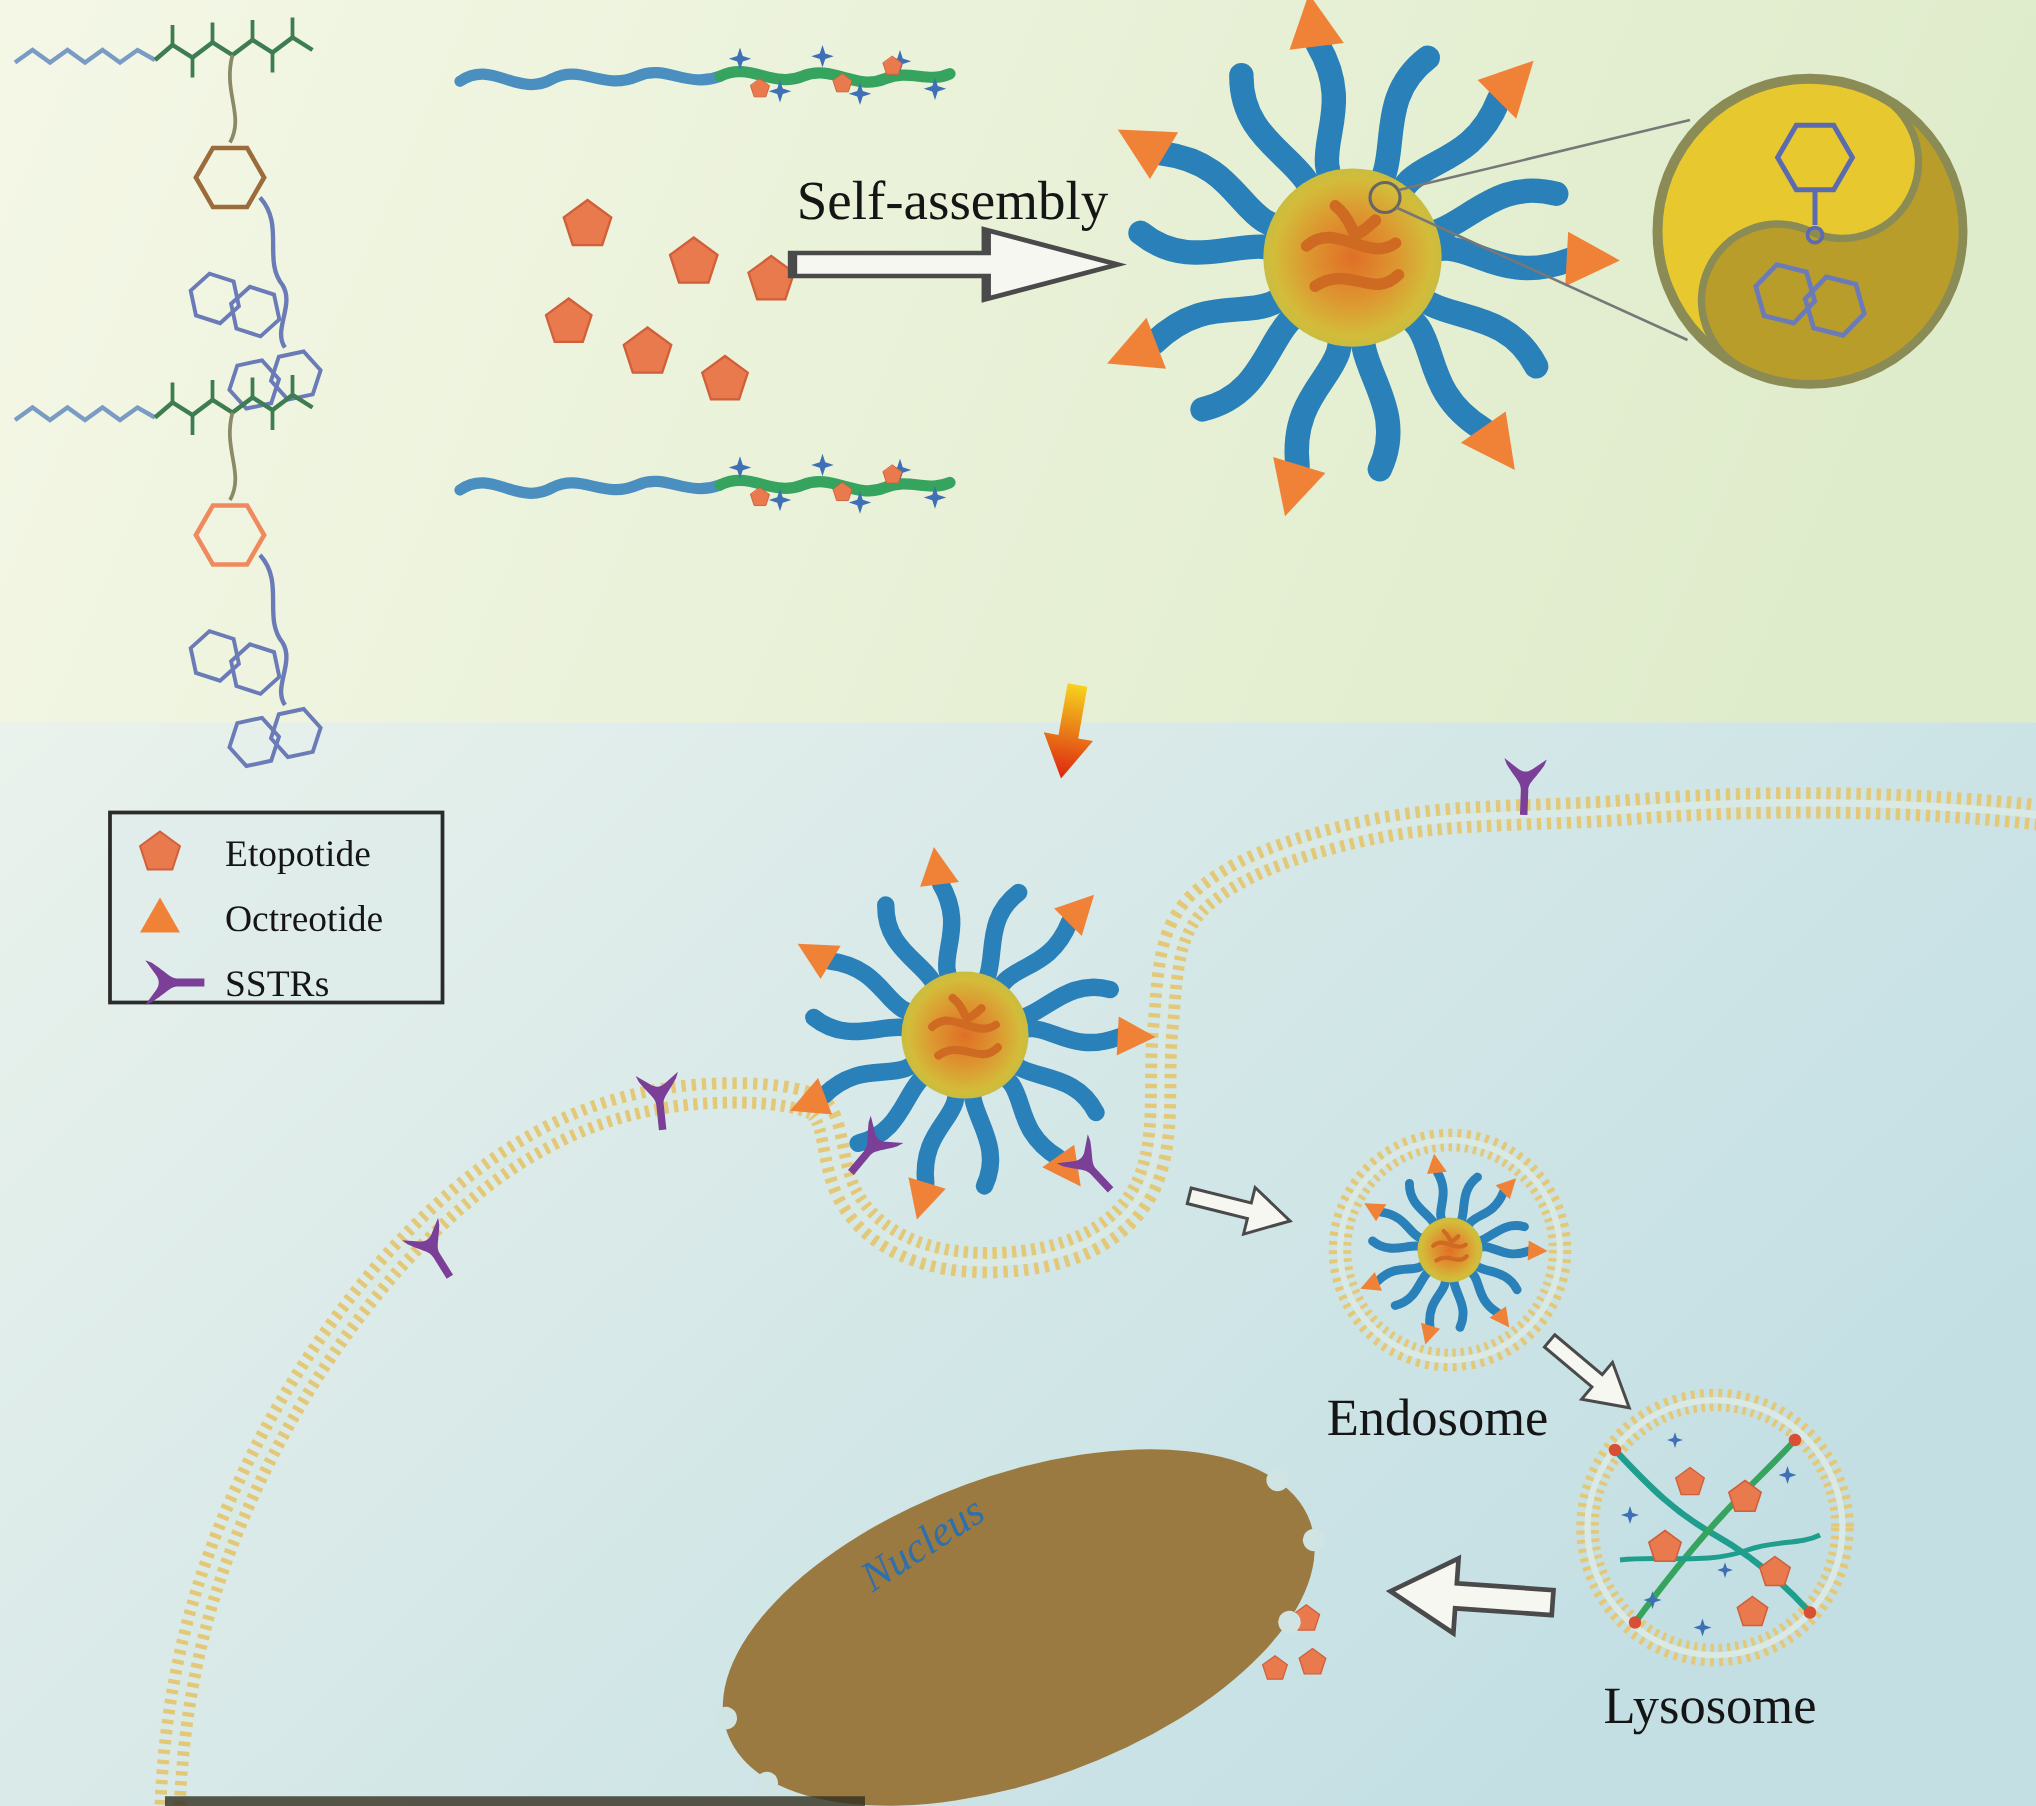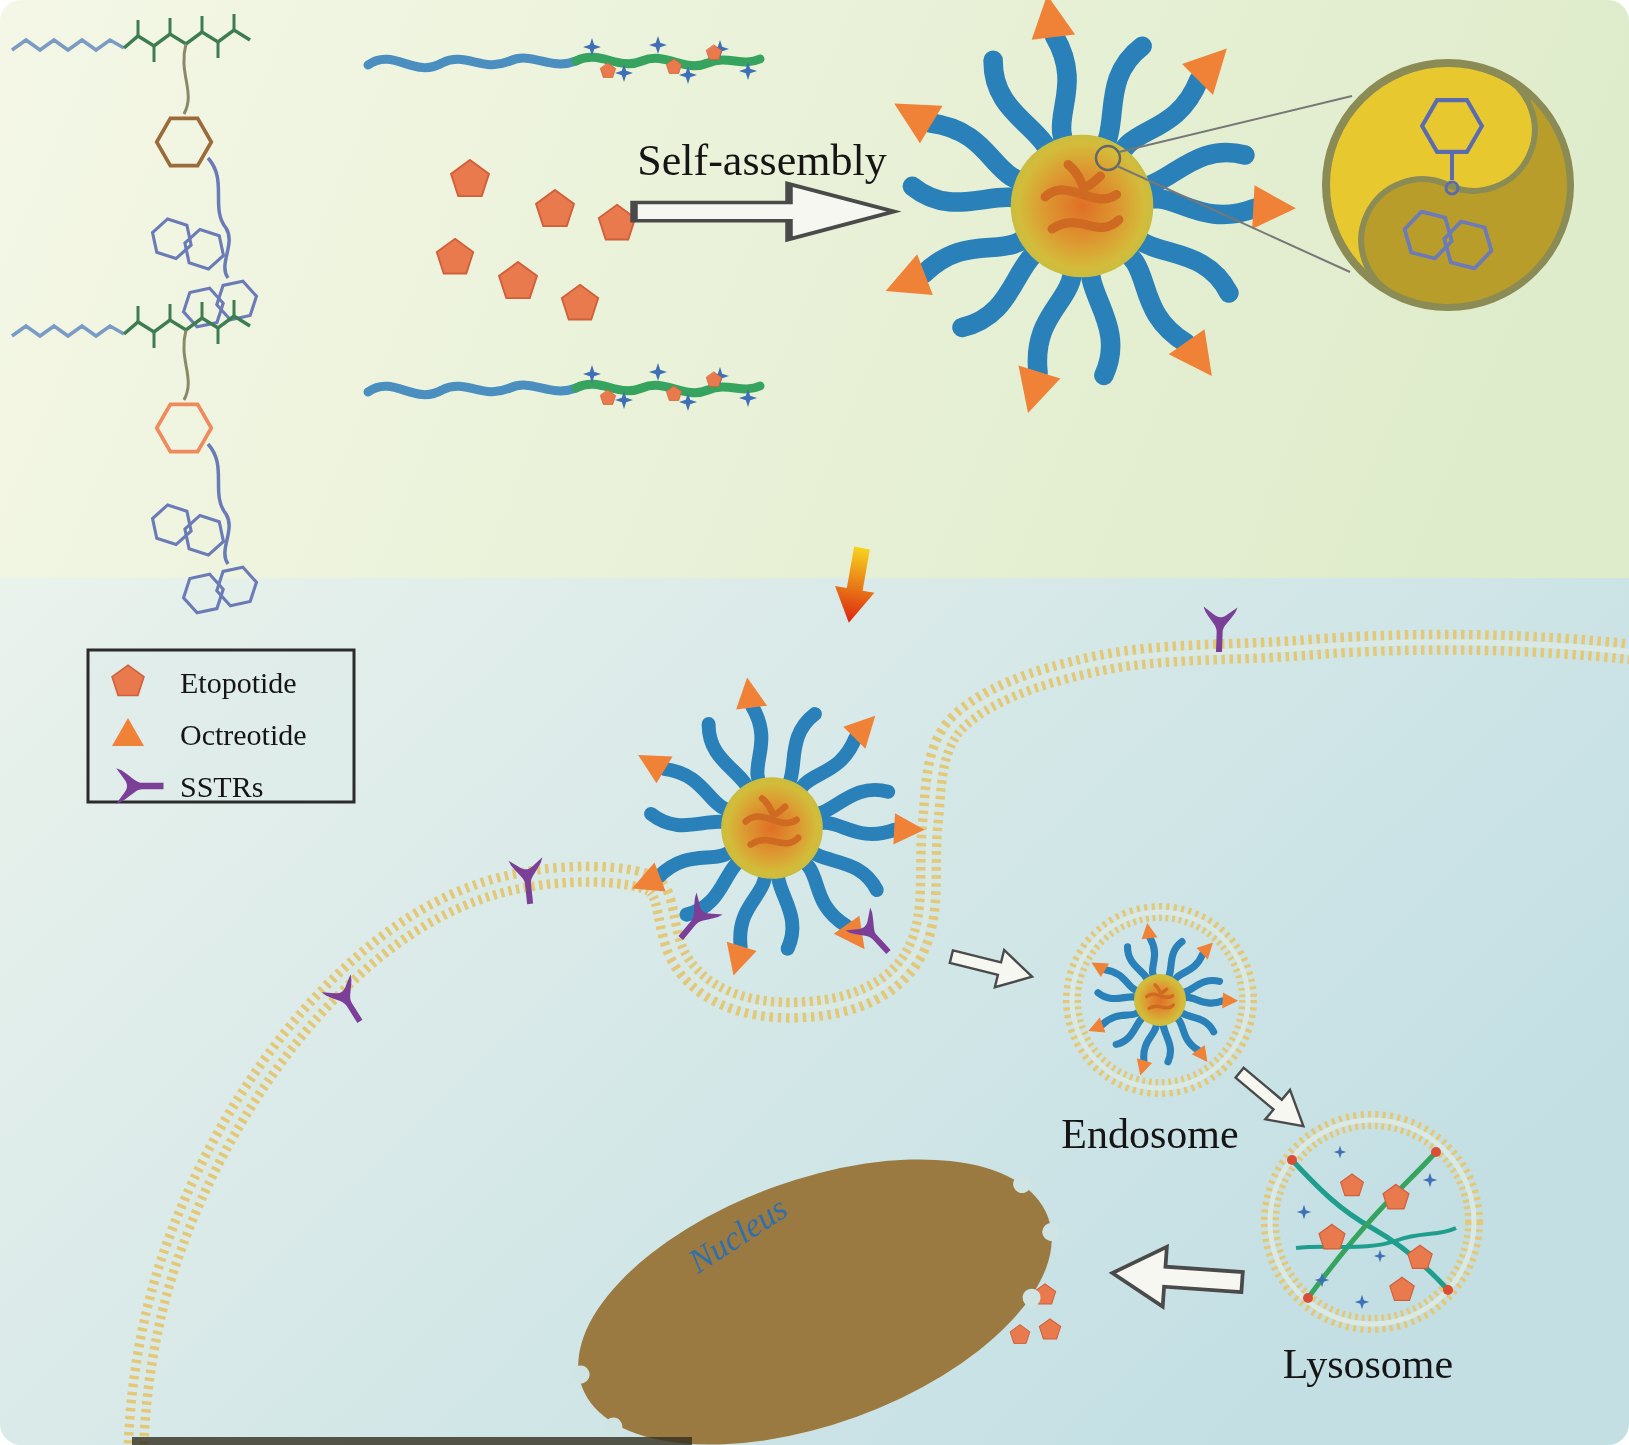--- a/index.html
+++ b/index.html
@@ -1,16 +1,16 @@
 <!DOCTYPE html>
 <html><head>
 <meta charset="utf-8">
 <style>
   html,body{margin:0;padding:0;background:#ffffff;}
-  .figure{position:relative;width:1629px;height:1445px;overflow:hidden;font-family:"Liberation Serif",serif;border-radius:21px;}
+  .figure{position:relative;width:1629px;height:1445px;overflow:hidden;font-family:"Liberation Serif",serif;}
   svg{display:block;}
   text{font-family:"Liberation Serif",serif;fill:#151515;}
   .label-xl{font-size:44px;}
   .label-lg{font-size:42px;}
   .label-md{font-size:30px;}
   .nucleus-label{font-size:34px;font-style:italic;fill:#2e6fae;}
 </style>
 </head>
 <body>
 

